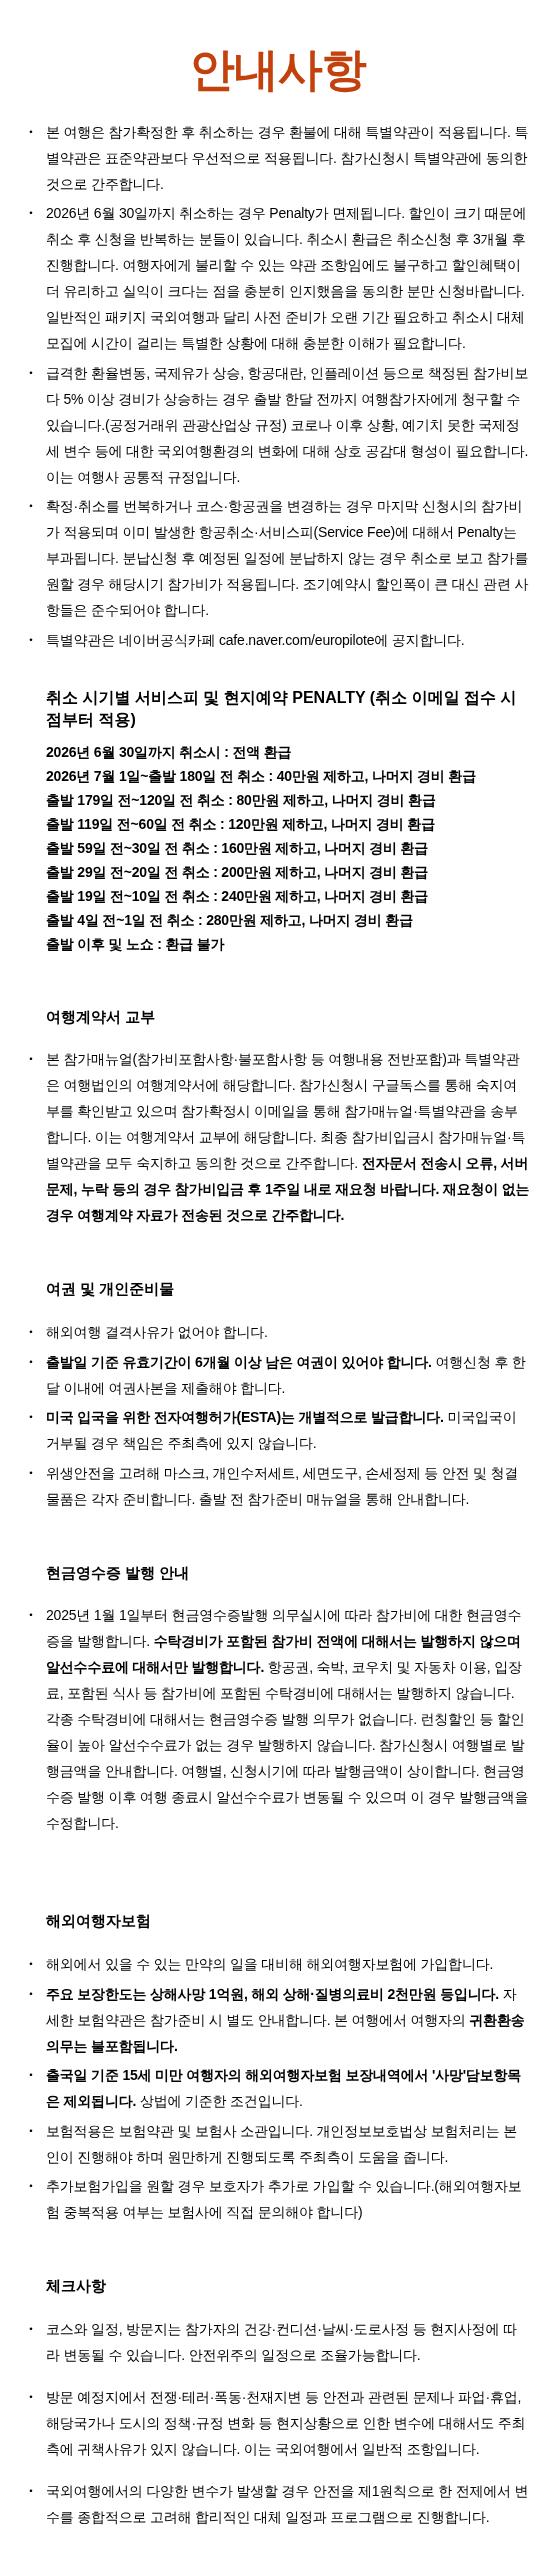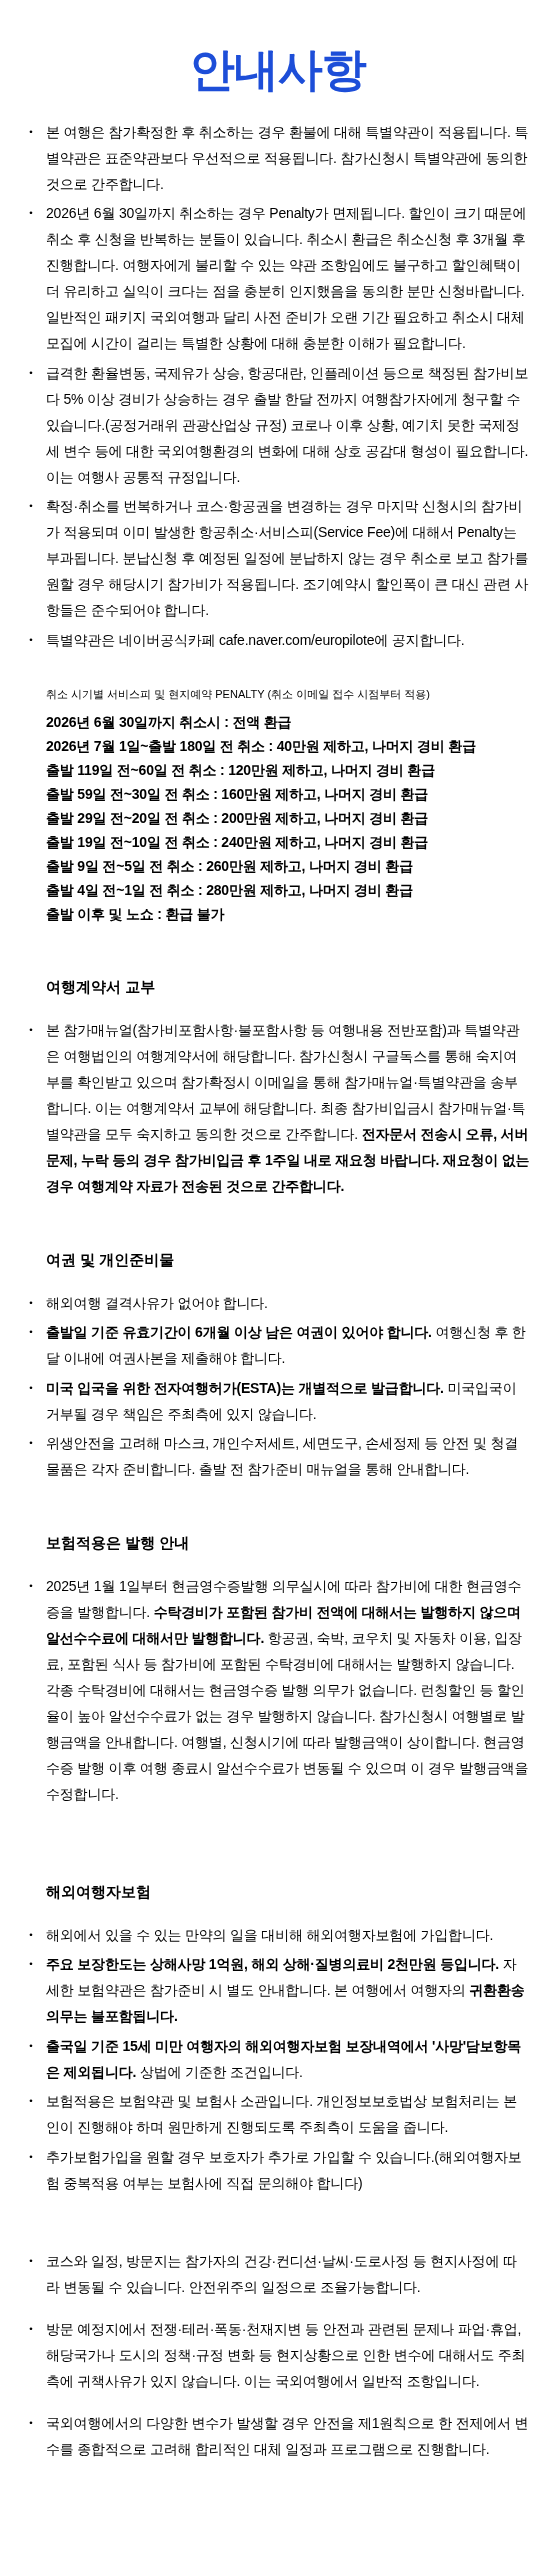--- a/index.html
+++ b/index.html
@@ -27,22 +27,22 @@
   .section.first{margin-top:24px;}
   .section.insurance{margin-top:76px;}
   .section-heading{
     font-size:15px;
     font-weight:bold;
     margin:0 0 20.6px 0;
     line-height:1.2;
   }
   .sub-block{margin-top:34px;}
   .sub-heading{
-    font-size:11px;
-    font-weight:normal;
+    font-size:16px;
+    font-weight:bold;
     margin:0 0 8.2px 0;
     line-height:1.4;
   }
   .item{
     display:flex;
     margin-left:-24px;      
     margin-bottom:3.6px;
     font-size:14px;
     line-height:26px;
     letter-spacing:-0.2px;
@@ -56,21 +56,21 @@
   .item.bullet .marker{font-size:9.8px;}
   .item .itext{flex:1 1 auto;}
   .item.plain{margin-left:0;line-height:24px;margin-bottom:0;font-weight:bold;}
   .b{font-weight:bold;}
 </style>
 </head>
 <body>
 
 <div class="page">
 
-  <h1 class="doc-title" style="color: #1d4ed8;">안내사항</h1>
+  <h1 class="doc-title" style="color: #c2410c;">안내사항</h1>
 
   <div class="section first">
     <div>
         <div class="item bullet">
           <span class="marker">•</span>
           <span class="itext"><span>본 여행은 참가확정한 후 취소하는 경우 환불에 대해 특별약관이 적용됩니다. 특별약관은 표준약관보다 우선적으로 적용됩니다. 참가신청시 특별약관에 동의한 것으로 간주합니다.</span></span>
         </div>
         <div class="item bullet">
           <span class="marker">•</span>
           <span class="itext"><span>2026년 6월 30일까지 취소하는 경우 Penalty가 면제됩니다. 할인이 크기 때문에 취소 후 신청을 반복하는 분들이 있습니다. 취소시 환급은 취소신청 후 3개월 후 진행합니다. 여행자에게 불리할 수 있는 약관 조항임에도 불구하고 할인혜택이 더 유리하고 실익이 크다는 점을 충분히 인지했음을 동의한 분만 신청바랍니다. 일반적인 패키지 국외여행과 달리 사전 준비가 오랜 기간 필요하고 취소시 대체모집에 시간이 걸리는 특별한 상황에 대해 충분한 이해가 필요합니다.</span></span>
@@ -92,33 +92,33 @@
     <div class="sub-block">
       <h3 class="sub-heading">취소 시기별 서비스피 및 현지예약 PENALTY (취소 이메일 접수 시점부터 적용)</h3>
       <div>
           <div class="item plain">
             <span class="itext"><span>2026년 6월 30일까지 취소시 : 전액 환급</span></span>
           </div>
           <div class="item plain">
             <span class="itext"><span>2026년 7월 1일~출발 180일 전 취소 : 40만원 제하고, 나머지 경비 환급</span></span>
           </div>
           <div class="item plain">
+            <span class="itext"><span>출발 179일 전~120일 전 취소 : 80만원 제하고, 나머지 경비 환급</span></span>
+          </div>
+          <div class="item plain">
             <span class="itext"><span>출발 119일 전~60일 전 취소 : 120만원 제하고, 나머지 경비 환급</span></span>
           </div>
           <div class="item plain">
             <span class="itext"><span>출발 59일 전~30일 전 취소 : 160만원 제하고, 나머지 경비 환급</span></span>
           </div>
           <div class="item plain">
             <span class="itext"><span>출발 29일 전~20일 전 취소 : 200만원 제하고, 나머지 경비 환급</span></span>
           </div>
           <div class="item plain">
             <span class="itext"><span>출발 19일 전~10일 전 취소 : 240만원 제하고, 나머지 경비 환급</span></span>
-          </div>
-          <div class="item plain">
-            <span class="itext"><span>출발 9일 전~5일 전 취소 : 260만원 제하고, 나머지 경비 환급</span></span>
           </div>
           <div class="item plain">
             <span class="itext"><span>출발 4일 전~1일 전 취소 : 280만원 제하고, 나머지 경비 환급</span></span>
           </div>
           <div class="item plain">
             <span class="itext"><span>출발 이후 및 노쇼 : 환급 불가</span></span>
           </div>
         </div>
     </div>
   </div>
@@ -149,21 +149,21 @@
           <span class="itext"><span class="b">미국 입국을 위한 전자여행허가(ESTA)는 개별적으로 발급합니다.</span><span> 미국입국이 거부될 경우 책임은 주최측에 있지 않습니다.</span></span>
         </div>
         <div class="item bullet">
           <span class="marker">•</span>
           <span class="itext"><span>위생안전을 고려해 마스크, 개인수저세트, 세면도구, 손세정제 등 안전 및 청결 물품은 각자 준비합니다. 출발 전 참가준비 매뉴얼을 통해 안내합니다.</span></span>
         </div>
       </div>
   </div>
 
   <div class="section">
-    <h2 class="section-heading">보험적용은 발행 안내</h2>
+    <h2 class="section-heading">현금영수증 발행 안내</h2>
     <div>
         <div class="item bullet">
           <span class="marker">•</span>
           <span class="itext"><span>2025년 1월 1일부터 현금영수증발행 의무실시에 따라 참가비에 대한 현금영수증을 발행합니다. </span><span class="b">수탁경비가 포함된 참가비 전액에 대해서는 발행하지 않으며 알선수수료에 대해서만 발행합니다.</span><span> 항공권, 숙박, 코우치 및 자동차 이용, 입장료, 포함된 식사 등 참가비에 포함된 수탁경비에 대해서는 발행하지 않습니다. 각종 수탁경비에 대해서는 현금영수증 발행 의무가 없습니다. 런칭할인 등 할인율이 높아 알선수수료가 없는 경우 발행하지 않습니다. 참가신청시 여행별로 발행금액을 안내합니다. 여행별, 신청시기에 따라 발행금액이 상이합니다. 현금영수증 발행 이후 여행 종료시 알선수수료가 변동될 수 있으며 이 경우 발행금액을 수정합니다.</span></span>
         </div>
       </div>
   </div>
 
   <div class="section insurance">
     <h2 class="section-heading">해외여행자보험</h2>
@@ -185,20 +185,21 @@
           <span class="itext"><span>보험적용은 보험약관 및 보험사 소관입니다. 개인정보보호법상 보험처리는 본인이 진행해야 하며 원만하게 진행되도록 주최측이 도움을 줍니다.</span></span>
         </div>
         <div class="item bullet">
           <span class="marker">•</span>
           <span class="itext"><span>추가보험가입을 원할 경우 보호자가 추가로 가입할 수 있습니다.(해외여행자보험 중복적용 여부는 보험사에 직접 문의해야 합니다)</span></span>
         </div>
       </div>
   </div>
 
   <div class="section spaced">
+    <h2 class="section-heading">체크사항</h2>
     <div>
         <div class="item bullet">
           <span class="marker">•</span>
           <span class="itext"><span>코스와 일정, 방문지는 참가자의 건강·컨디션·날씨·도로사정 등 현지사정에 따라 변동될 수 있습니다. 안전위주의 일정으로 조율가능합니다.</span></span>
         </div>
         <div class="item bullet">
           <span class="marker">•</span>
           <span class="itext"><span>방문 예정지에서 전쟁·테러·폭동·천재지변 등 안전과 관련된 문제나 파업·휴업, 해당국가나 도시의 정책·규정 변화 등 현지상황으로 인한 변수에 대해서도 주최측에 귀책사유가 있지 않습니다. 이는 국외여행에서 일반적 조항입니다.</span></span>
         </div>
         <div class="item bullet">

